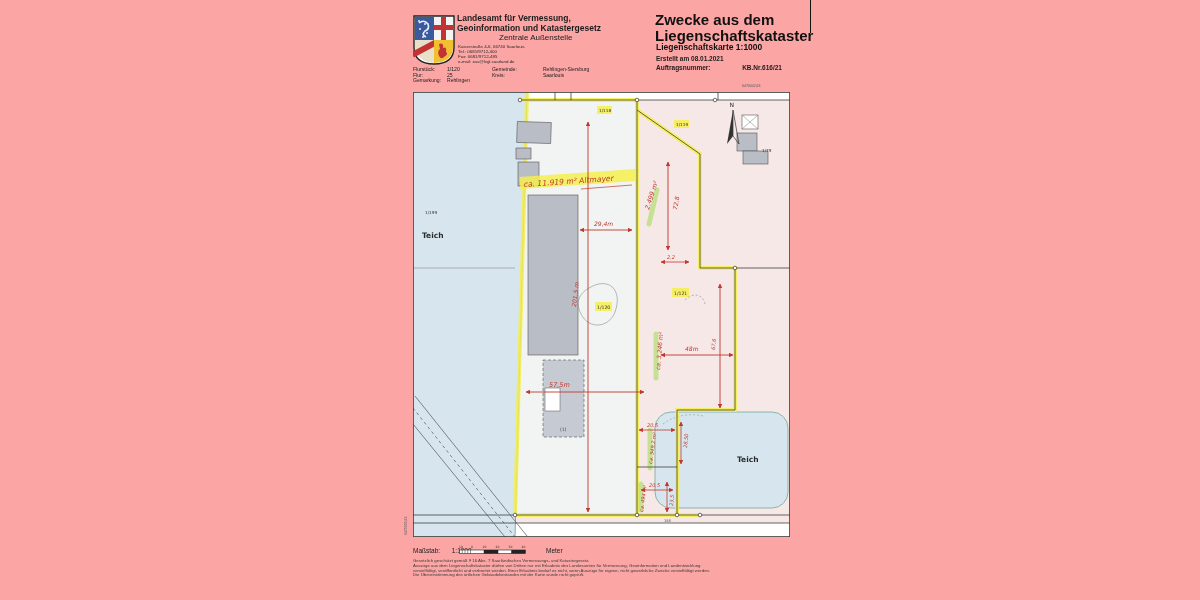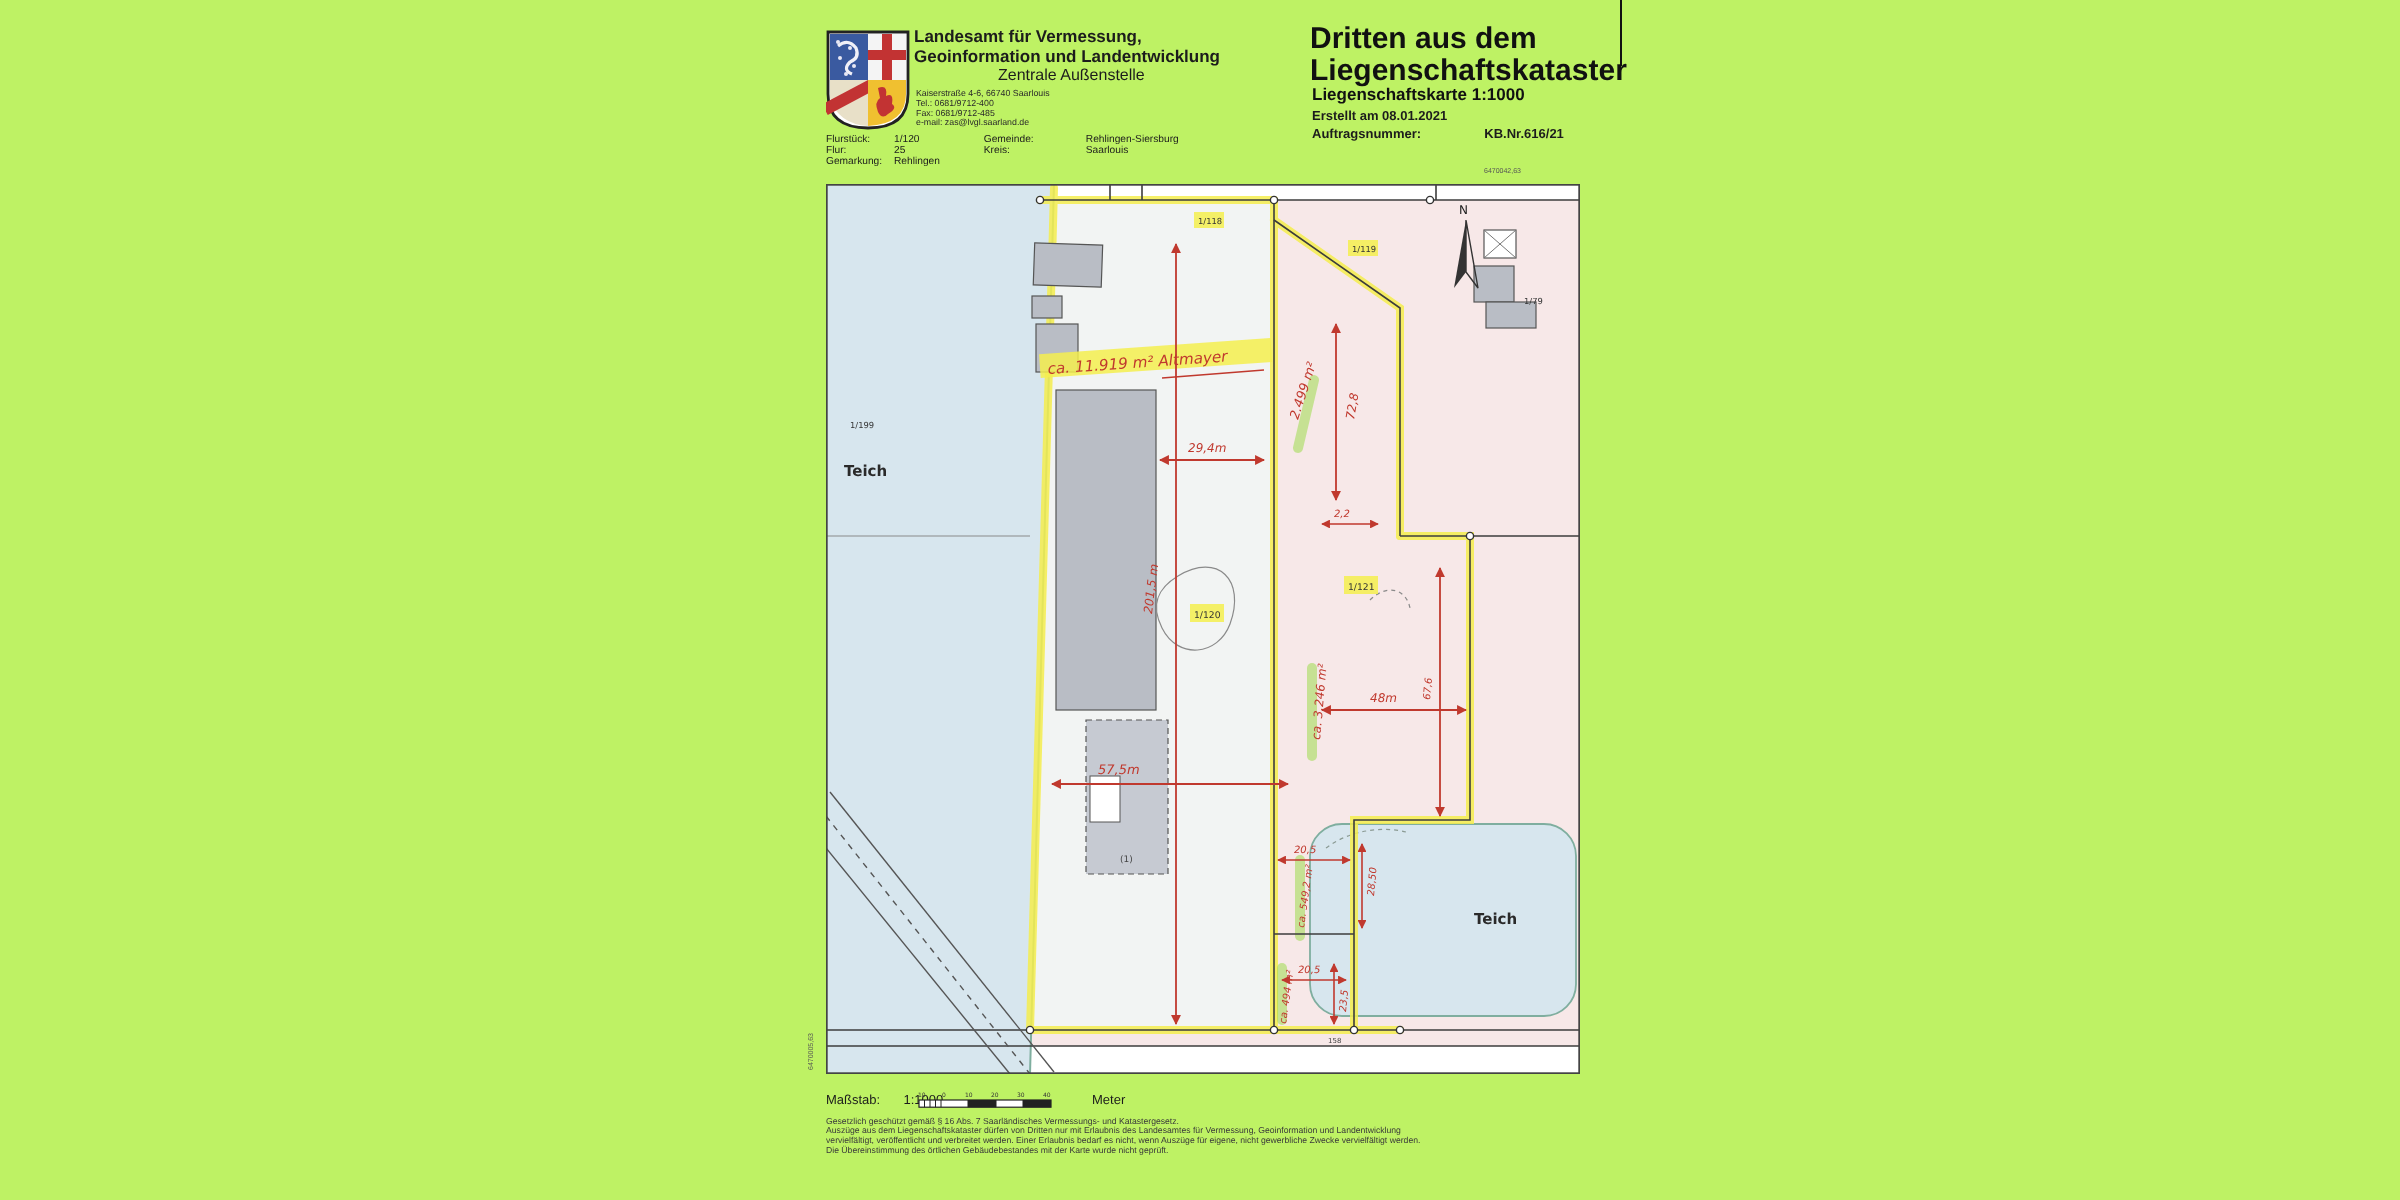--- a/index.html
+++ b/index.html
@@ -1,16 +1,16 @@
 <!DOCTYPE html>
 <html><head>
 <meta charset="utf-8">
 <style>
   html,body{margin:0;padding:0;background:#ffffff;}
-  #canvas{position:relative;width:1200px;height:600px;background:#bef264;overflow:hidden;
+  #canvas{position:relative;width:1200px;height:600px;background:#fca5a5;overflow:hidden;
           font-family:"Liberation Sans","DejaVu Sans",sans-serif;color:#222;}
   .abs{position:absolute;}
   .agency-name{font-size:8.5px;font-weight:bold;line-height:9.5px;color:#1c1c1c;}
   .office{font-size:8px;color:#1c1c1c;}
   .tiny-block{font-size:8px;line-height:9px;color:#2a2a2a;transform:scale(0.55);transform-origin:top left;white-space:nowrap;}
   .title-big{font-size:15px;font-weight:bold;line-height:16px;letter-spacing:0;color:#111;}
   .subtitle{font-size:8.5px;font-weight:bold;color:#111;}
   .meta-line{font-size:6.5px;font-weight:bold;color:#1c1c1c;}
   .fields-grid{display:grid;grid-template-columns:50px 66px 75px 140px;grid-auto-rows:8px;
                font-size:7.5px;line-height:8px;color:#1c1c1c;transform:scale(0.68);transform-origin:top left;white-space:nowrap;}
@@ -45,34 +45,34 @@
       <rect x="21" y="10" width="19" height="5" fill="#c23333"></rect>
       <path d="M2,25 H21 V48 Q6,47 2,34 Z" fill="#e8e0c8"></path>
       <rect x="-1" y="31" width="26" height="6" fill="#c23333" transform="rotate(-28 11 36)"></rect>
       <path d="M21,25 H40 V32 Q40,47 21,48 Z" fill="#f0c030"></path>
       <path d="M26,29 Q31,27 30,33 Q34,31 33,37 Q36,39 31,42 Q28,45 26,41 Q24,36 27,34 Z" fill="#c23333"></path>
     </svg>
   </div>
 
   <div class="abs agency-name" style="left:457px;top:14px;">
     <div>Landesamt für Vermessung,</div>
-    <div>Geoinformation und Landentwicklung</div>
+    <div>Geoinformation und Katastergesetz</div>
   </div>
   <div class="abs office" style="left:458px;top:33px;margin-left:41px;">Zentrale Außenstelle</div>
   <div class="abs" style="left:458px;top:44px;width:200px;">
     <div class="tiny-block">
       <div>Kaiserstraße 4-6, 66740 Saarlouis</div>
       <div>Tel.: 0681/9712-400</div>
       <div>Fax: 0681/9712-485</div>
       <div>e-mail: zas@lvgl.saarland.de</div>
     </div>
   </div>
 
   <div class="abs title-big" style="left:655px;top:12px;">
-    <div>Dritten aus dem</div>
+    <div>Zwecke aus dem</div>
     <div>Liegenschaftskataster</div>
   </div>
   <div class="abs subtitle" style="left:656px;top:42px;">Liegenschaftskarte  1:1000</div>
   <div class="abs meta-line" style="left:656px;top:55px;">Erstellt am  08.01.2021</div>
   <div class="abs meta-line" style="left:656px;top:64px;">
     <span>Auftragsnummer:</span>
     <span style="display:inline-block;width:28px;"></span>
     <span>KB.Nr.616/21</span>
   </div>
 

